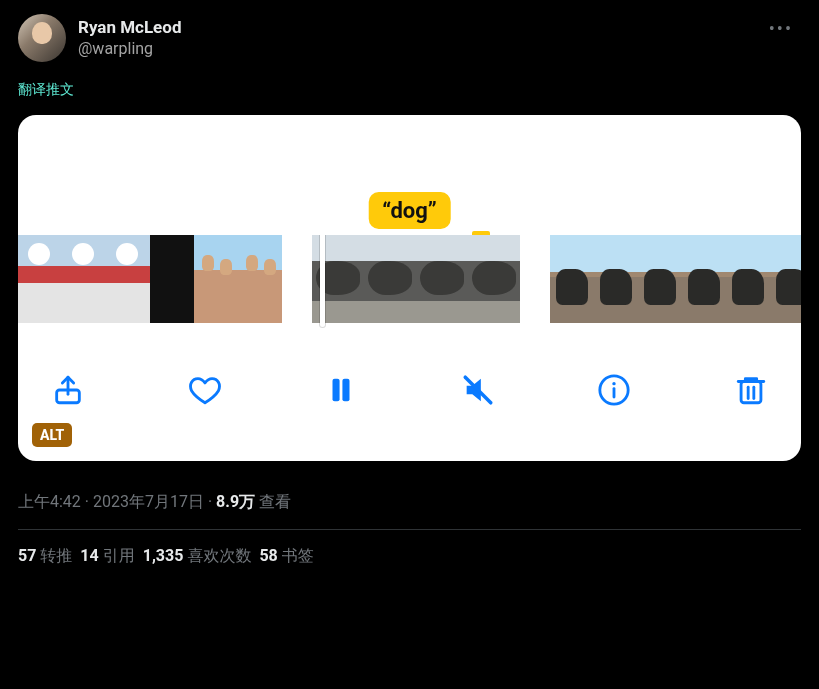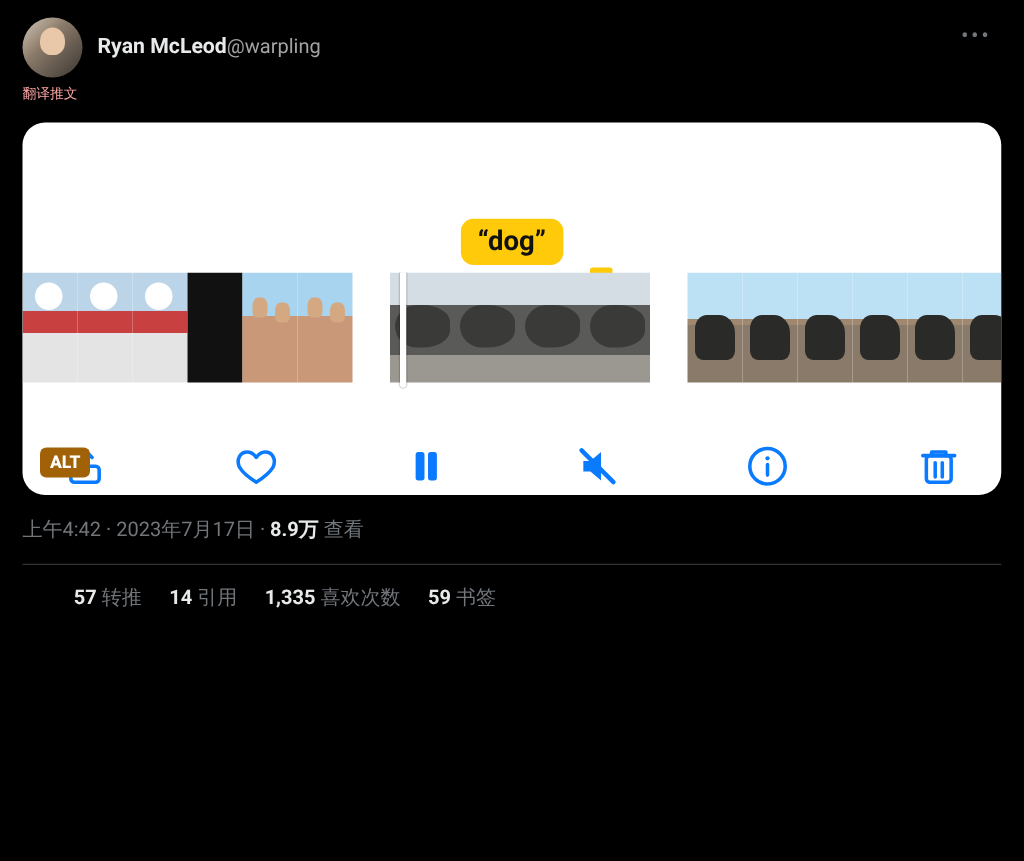--- a/index.html
+++ b/index.html
@@ -34,43 +34,43 @@
     flex-shrink: 0;
   }
   .avatar::after {
     content: '';
     position: absolute;
     top: 8px; left: 14px;
     width: 20px; height: 22px;
     background: #e8c8a8;
     border-radius: 50% 50% 45% 45%;
   }
-  .names { display: flex; flex-direction: row; line-height: 1.25; justify-content: flex-end; }
+  .names { display: flex; flex-direction: column; line-height: 1.25; justify-content: flex-end; }
   .display-name { font-weight: 700; font-size: 17px; color: #e7e9ea; }
   .handle { font-size: 16px; color: #a3a3a3; }
   .more { color: #71767b; letter-spacing: 2px; font-size: 18px; padding: 4px 8px; }
   .body-text {
     margin-top: 14px;
     font-size: 24px;
     line-height: 1.35;
     color: #e7e9ea;
     word-wrap: break-word;
   }
   .translate {
-    margin-top: 5px;
-    font-size: 11px;
-    color: #fca5a5;
+    margin-top: 19px;
+    font-size: 14px;
+    color: #5eead4;
   }
   .media-card {
     margin-top: 16px;
     background: #fff;
     border-radius: 18px;
     overflow: hidden;
     position: relative;
-    height: 298px;
+    height: 346px;
   }
   .media-top {
     height: 120px;
     position: relative;
   }
   .bubble {
     position: absolute;
     left: 50%;
     transform: translateX(-50%);
     bottom: 6px;
@@ -140,37 +140,36 @@
     left: 14px;
     bottom: 14px;
     background: #a16207;
     color: #fff;
     font-weight: 800;
     font-size: 14px;
     padding: 4px 8px;
     border-radius: 5px;
   }
   .meta {
-    margin-top: 18px;
+    margin-top: 31px;
     font-size: 16px;
     color: #71767b;
   }
   .meta .views-n { color: #e7e9ea; font-weight: 700; }
   .divider {
     margin-top: 16px;
     border: none;
     border-top: 1px solid #2f3336;
   }
   .stats {
     display: flex;
-    gap: 22px;
+    gap: 8px;
     padding: 16px 0 0 0;
     font-size: 16px;
     color: #71767b;
-    margin-left: 41px;
   }
   .stats .n { color: #e7e9ea; font-weight: 700; margin-right: 4px; }
 </style>
 </head>
 <body>
 
 <div class="tweet">
 
   <div class="header">
     <div class="header-left">
@@ -266,16 +265,16 @@
   <div class="meta">
     <span>上午4:42</span><span> · </span><span>2023年7月17日</span><span> · </span><span class="views-n">8.9万</span> <span>查看</span>
   </div>
 
   <hr class="divider">
 
   <div class="stats">
     <div><span class="n">57</span><span>转推</span></div>
     <div><span class="n">14</span><span>引用</span></div>
     <div><span class="n">1,335</span><span>喜欢次数</span></div>
-    <div><span class="n">59</span><span>书签</span></div>
+    <div><span class="n">58</span><span>书签</span></div>
   </div>
 
 </div>
 
 </body></html>

